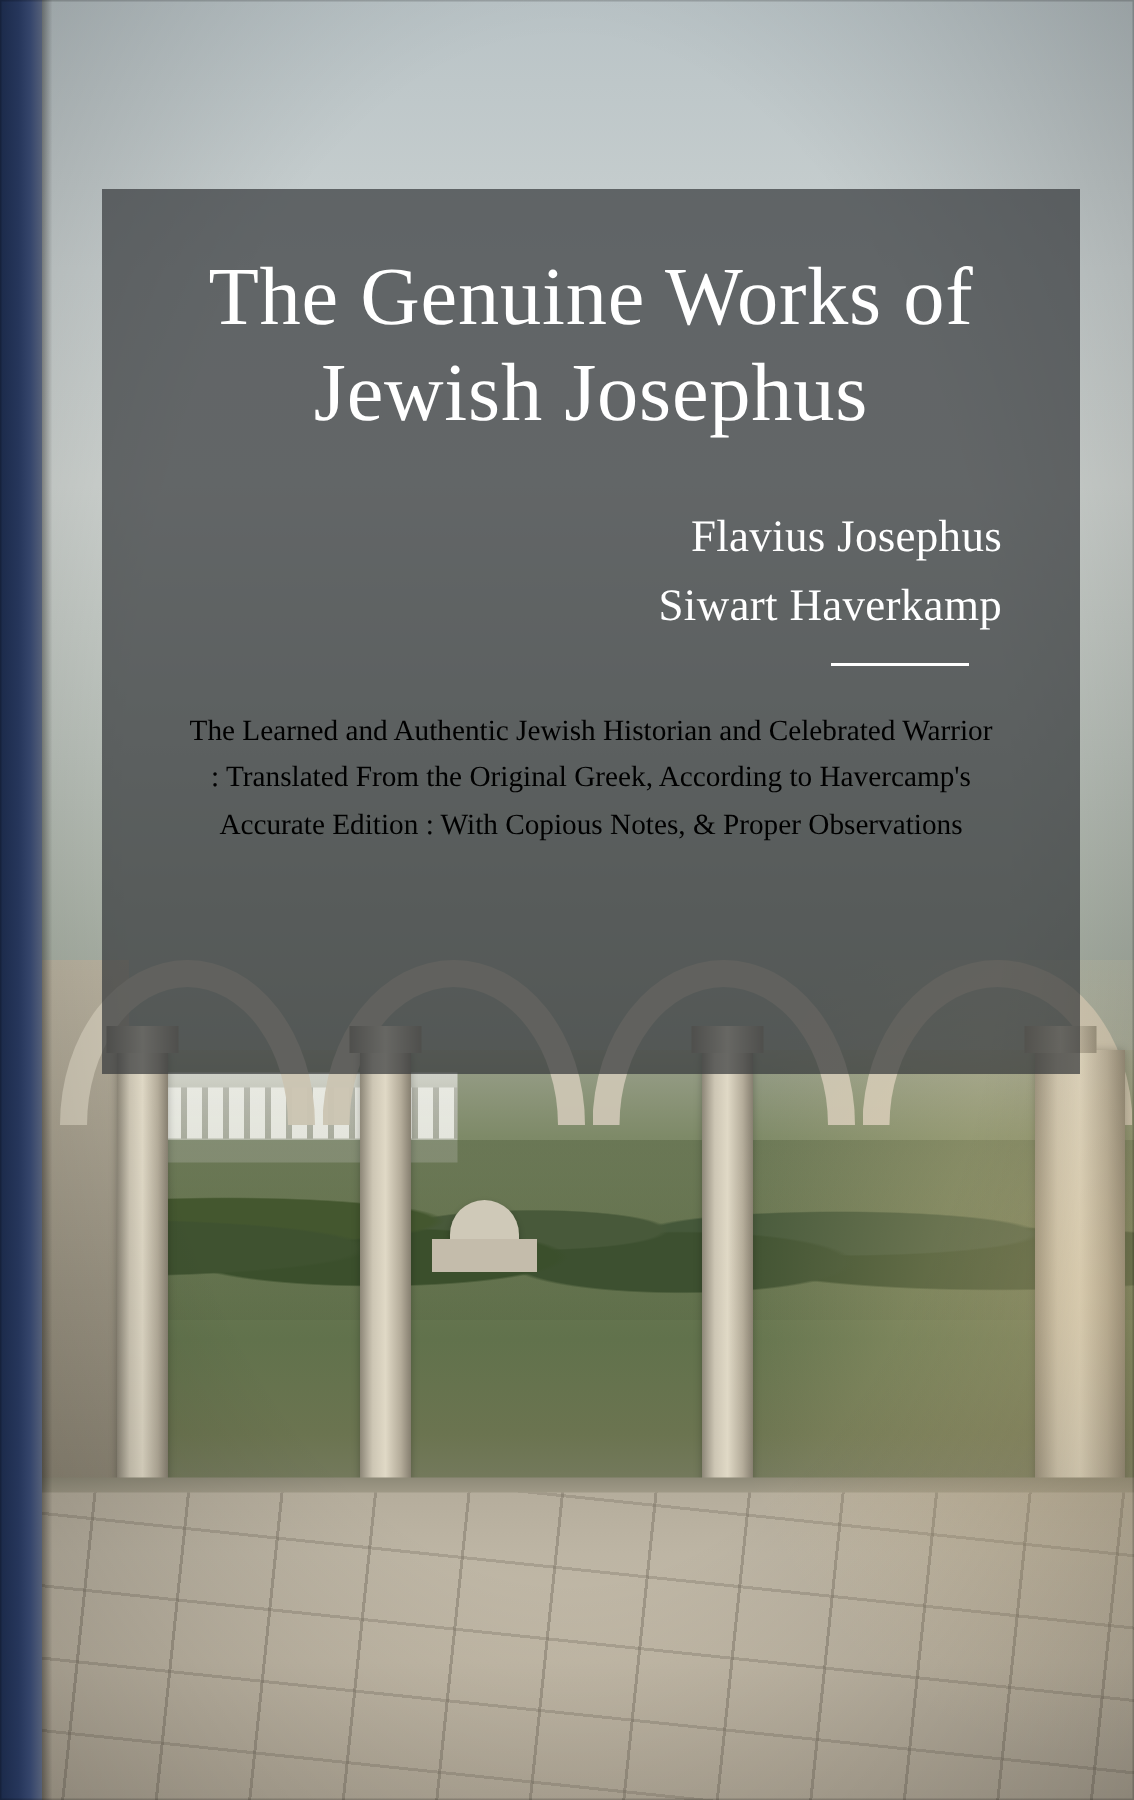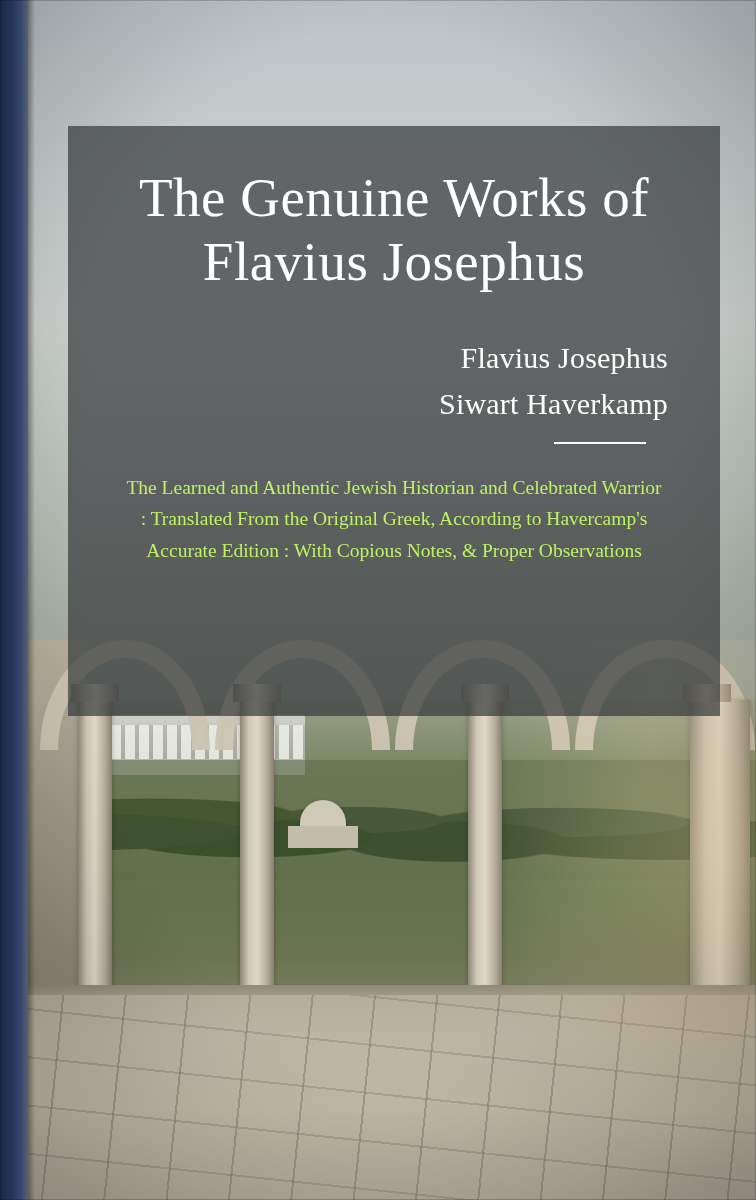--- a/index.html
+++ b/index.html
@@ -209,21 +209,21 @@
     letter-spacing: .2px;
   }
   .rule {
     margin: 14px 22px 0 auto;
     width: 92px;
     height: 2px;
     background: #ffffff;
   }
   .subtitle {
     margin: 28px 26px 0 26px;
-    color: #bef264;
+    color: #000000;
     font-size: 19.5px;
     line-height: 1.62;
     text-align: center;
   }
 </style>
 </head>
 <body>
 
 <div id="cover">
 
@@ -258,21 +258,21 @@
     </div>
 
   <div class="plaza-edge"></div>
   <div class="plaza"></div>
 
   <div class="warm"></div>
   <div class="vignette"></div>
 
   <div class="panel">
     <div class="panel-inner">
-      <h1 class="title">The Genuine Works of Flavius Josephus</h1>
+      <h1 class="title">The Genuine Works of Jewish Josephus</h1>
 
       <div class="authors">
         <div class="author">Flavius Josephus</div>
         <div class="author">Siwart Haverkamp</div>
         <div class="rule"></div>
       </div>
 
       <div class="subtitle">The Learned and Authentic Jewish Historian and Celebrated Warrior : Translated From the Original Greek, According to Havercamp's Accurate Edition : With Copious Notes, &amp; Proper Observations</div>
     </div>
   </div>

